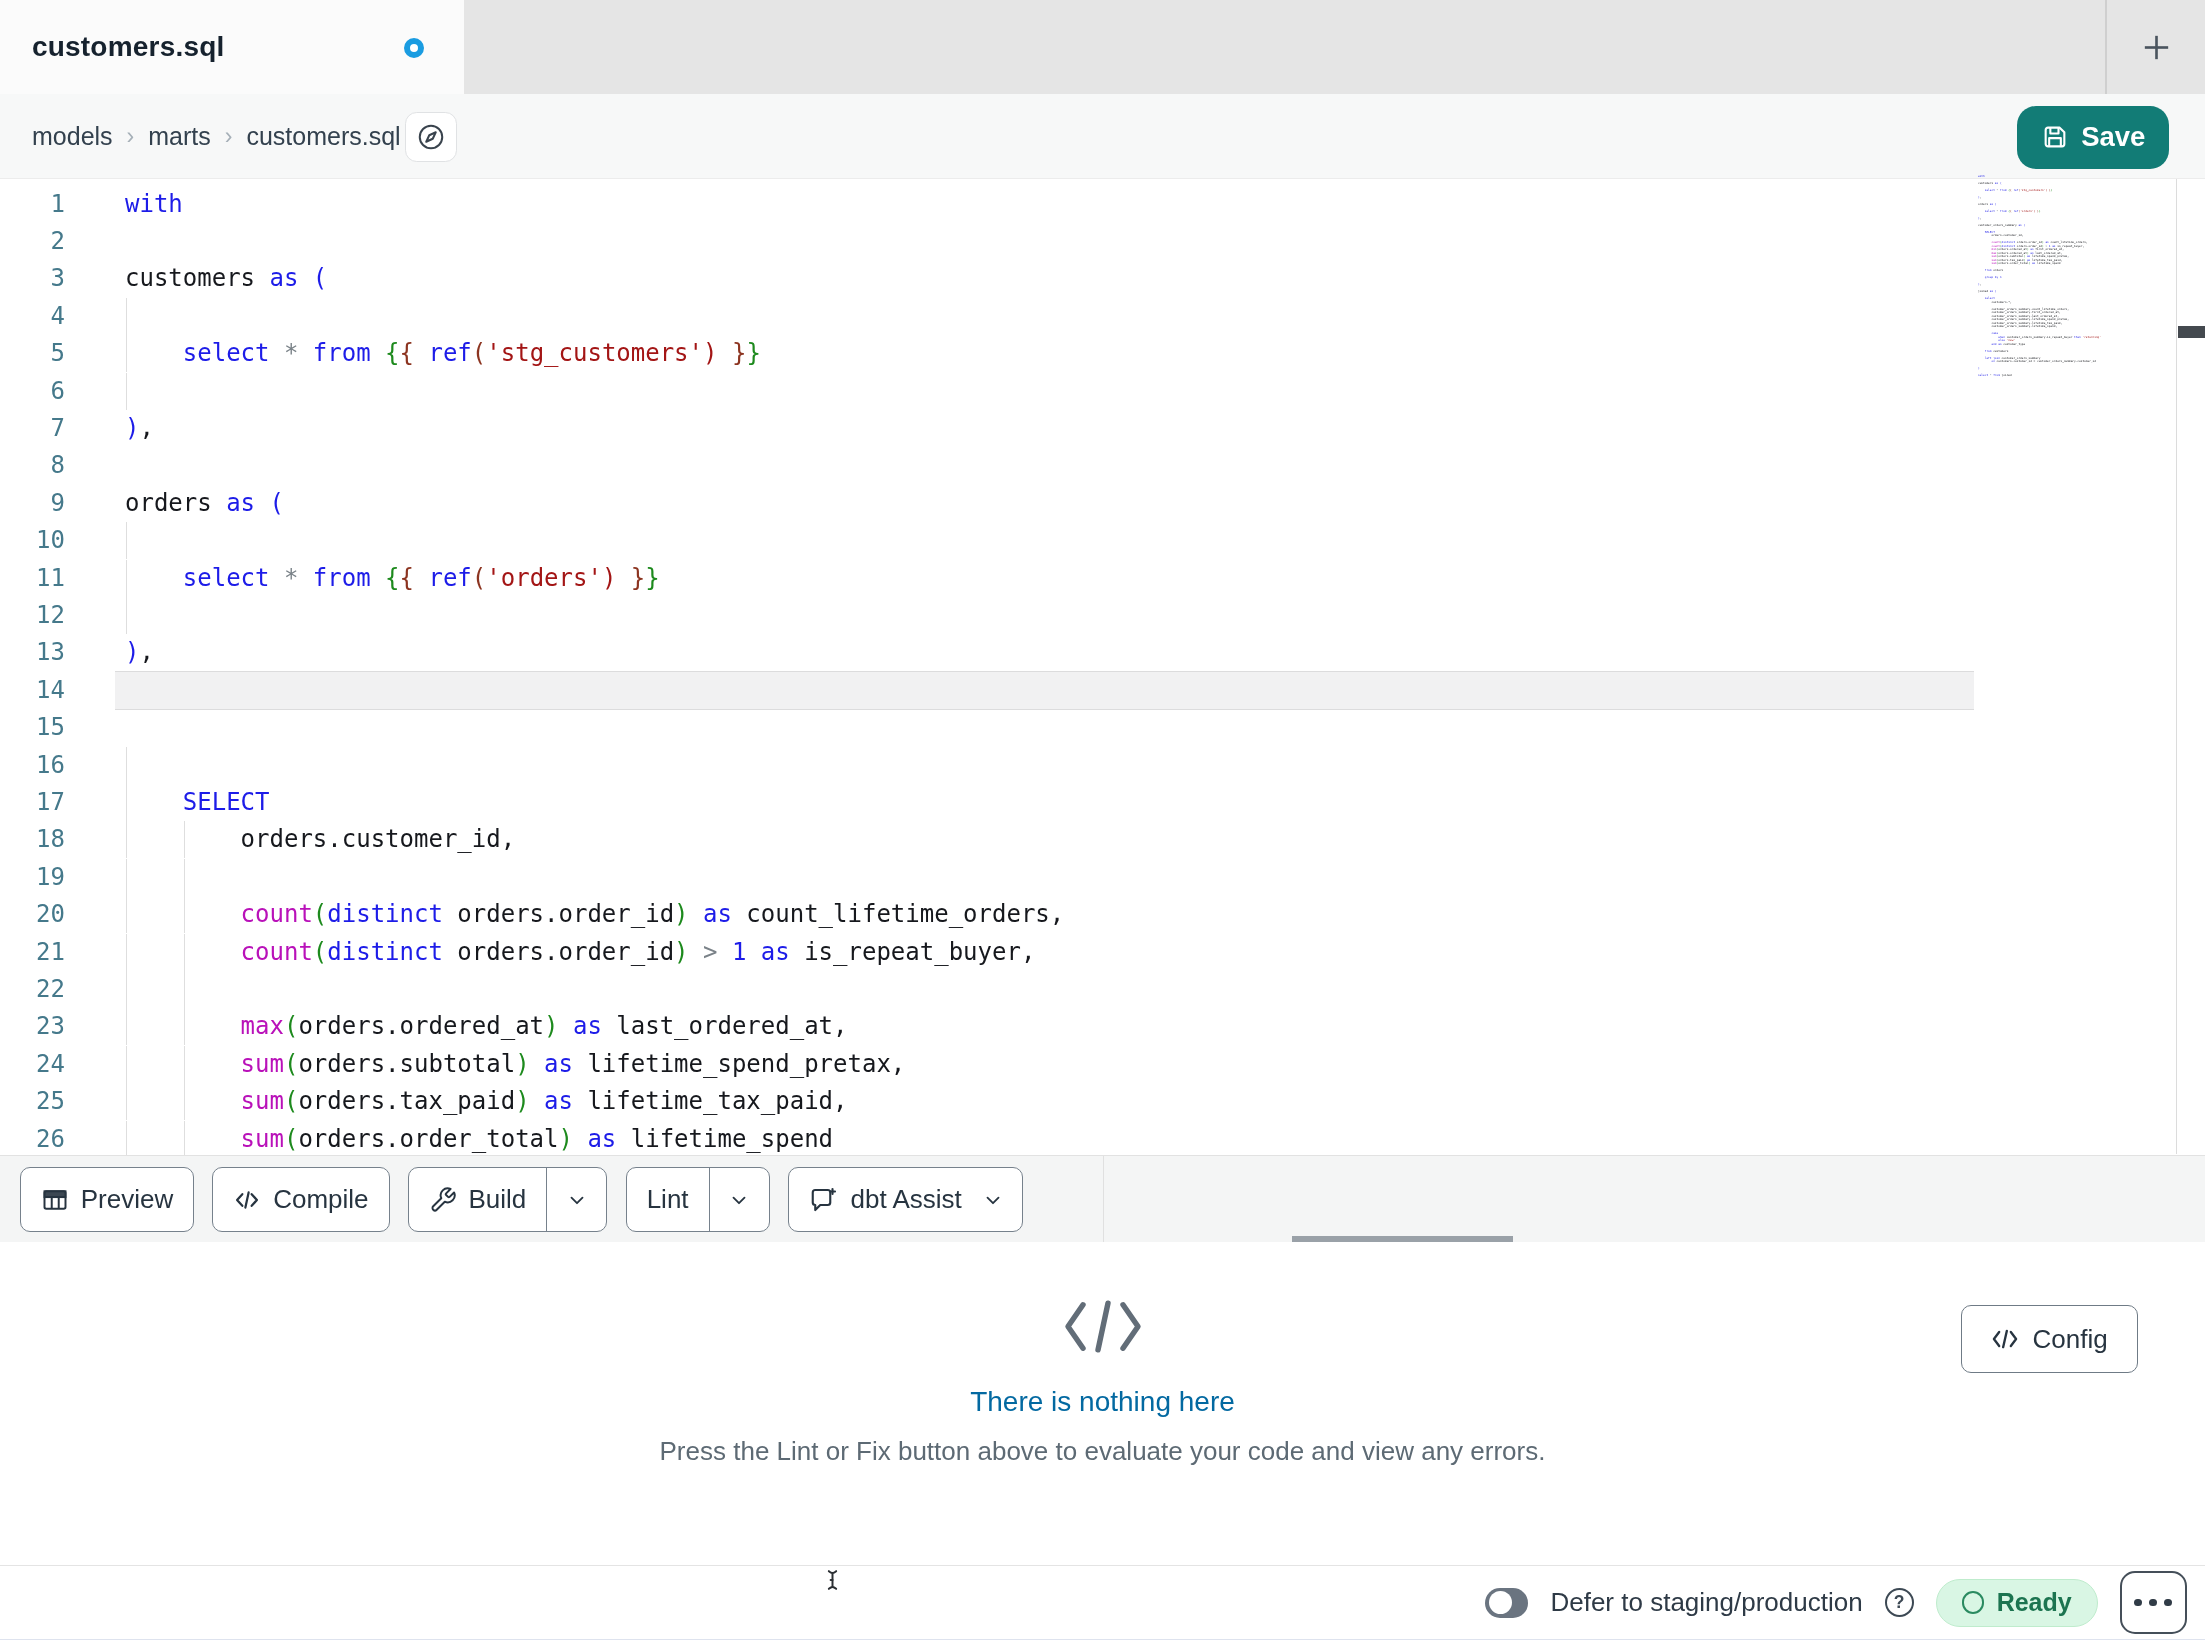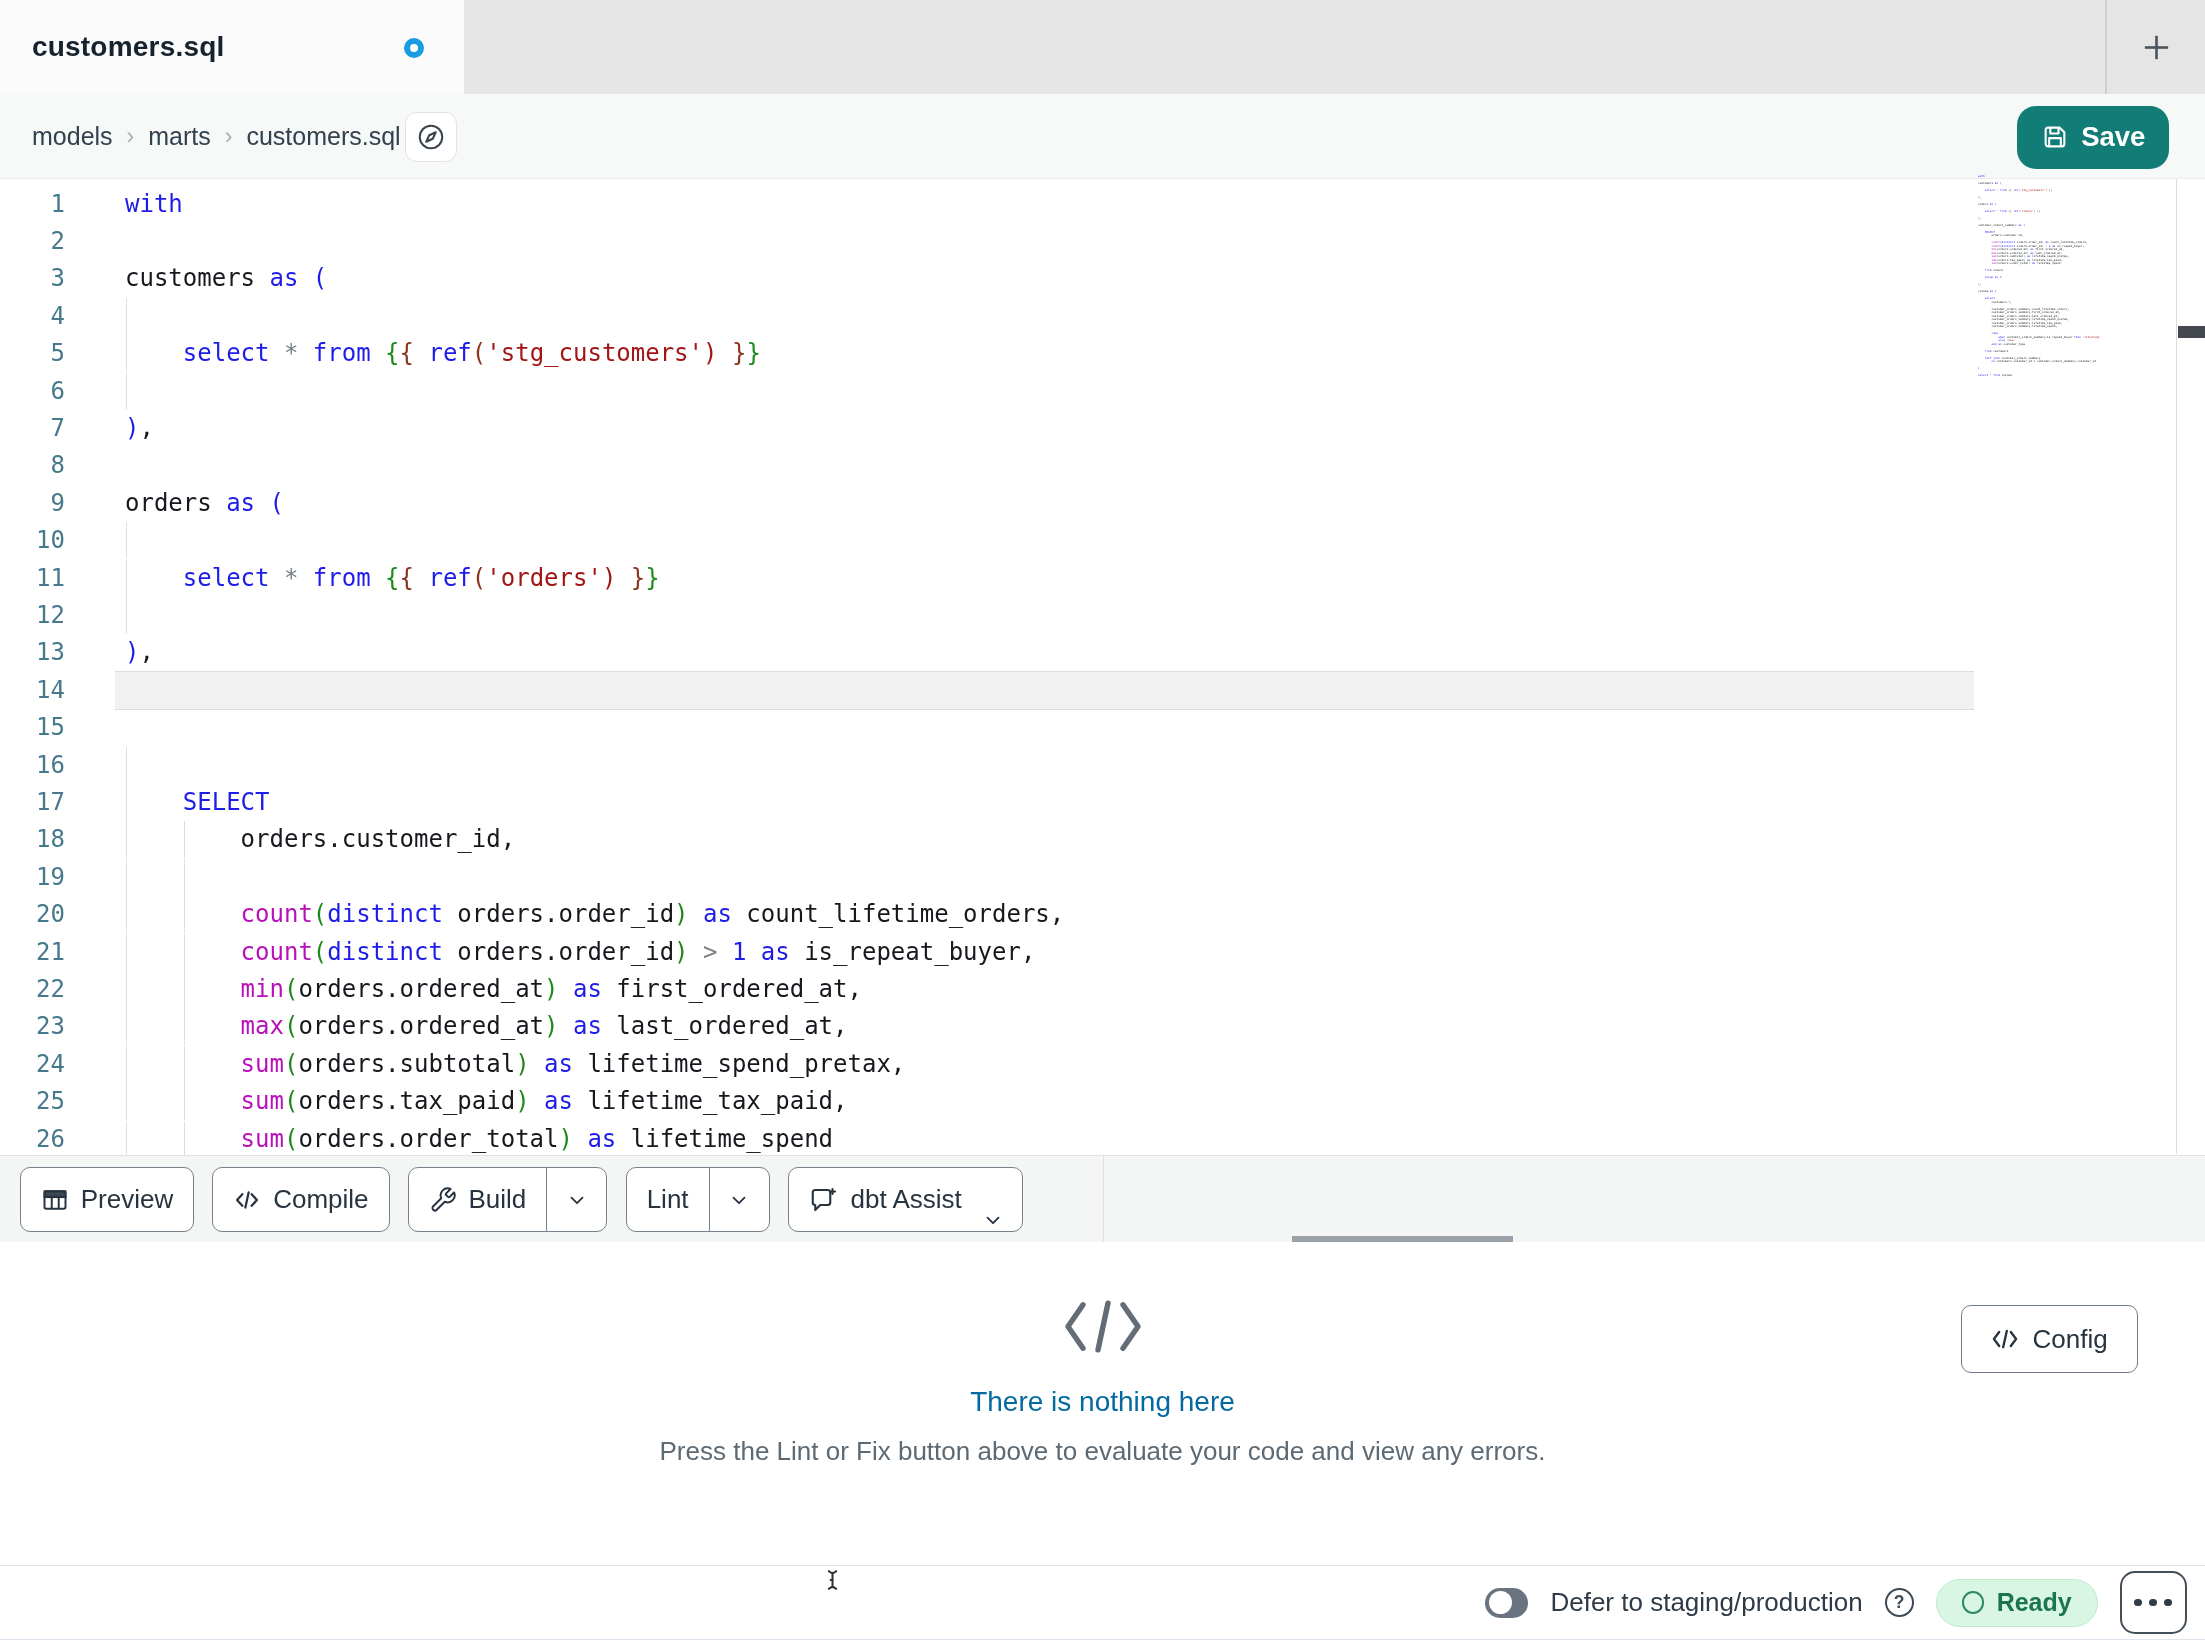--- a/index.html
+++ b/index.html
@@ -49,21 +49,21 @@
   .minimap { position:absolute; left:1978px; top:-4.2px; width:142px; overflow:hidden; cursor:pointer; }
   .mm-line { height:3.5px; font:2.8px/3.5px "DejaVu Sans Mono", monospace; white-space:pre; color:#222; }
   .editor-rdiv { position:absolute; left:2176px; top:0; width:0.8px; height:975px; background:#dcdcdc; }
   .scroll-thumb { position:absolute; left:2178px; top:147px; width:27.5px; height:11.7px; background:#44494f; }
 
   
   .toolbar { position:absolute; left:0; top:1155px; width:2205px; height:88px; background:#f4f5f5;
              border-top:0.8px solid #e2e2e2; border-bottom:0.8px solid #e9e9e9; }
   .btn-row { position:absolute; left:20px; top:11px; display:flex; gap:18.3px; align-items:center; }
   .tbtn { height:65px; border:1.7px solid #76818c; border-radius:10px; background:#fff; color:#273440;
-          display:flex; align-items:flex-end; font-size:26px; font-family:"Liberation Sans", sans-serif;
+          display:flex; align-items:center; font-size:26px; font-family:"Liberation Sans", sans-serif;
           cursor:pointer; padding:0; overflow:hidden; }
   .tbtn .seg { display:flex; align-items:center; gap:11.7px; padding:0 20px; height:100%; }
   .tbtn .chev-seg { display:flex; align-items:center; justify-content:center; width:60px; height:100%;
                     border-left:1.7px solid #76818c; }
   .tbtn .chev-in { display:flex; align-items:center; padding-right:18.3px; }
   .toolbar-mid-div { position:absolute; left:1103px; top:0; width:0.8px; height:87px; background:#e0e0e0; }
   .result-tabs { position:absolute; left:1103px; top:0; right:0; height:87px; display:flex;
                  align-items:center; padding-left:70px; gap:71px; }
   .rtab { background:none; border:none; font-size:26px; font-weight:500; color:#1c2733;
           font-family:"Liberation Sans", sans-serif; cursor:pointer; }
@@ -254,21 +254,20 @@
         <div class="cl-row" style="top: 755px;">
           <span class="guide" style="left: 126px;"></span>
           <span class="guide" style="left: 184px;"></span>
           <span class="lnum">21</span>
           <span class="lcode"><span class="tk-pl">        </span><span class="tk-fn">count</span><span class="tk-gr">(</span><span class="tk-kw">distinct</span><span class="tk-pl"> orders.order_id</span><span class="tk-gr">)</span><span class="tk-pl"> </span><span class="tk-op">&gt;</span><span class="tk-pl"> </span><span class="tk-num">1</span><span class="tk-pl"> </span><span class="tk-kw">as</span><span class="tk-pl"> is_repeat_buyer,</span></span>
         </div>
         <div class="cl-row" style="top: 792px;">
           <span class="guide" style="left: 126px;"></span>
           <span class="guide" style="left: 184px;"></span>
           <span class="lnum">22</span>
-          <span class="lcode"><span class="tk-pl">        </span><span class="tk-fn">min</span><span class="tk-gr">(</span><span class="tk-pl">orders.ordered_at</span><span class="tk-gr">)</span><span class="tk-pl"> </span><span class="tk-kw">as</span><span class="tk-pl"> first_ordered_at,</span></span>
         </div>
         <div class="cl-row" style="top: 829px;">
           <span class="guide" style="left: 126px;"></span>
           <span class="guide" style="left: 184px;"></span>
           <span class="lnum">23</span>
           <span class="lcode"><span class="tk-pl">        </span><span class="tk-fn">max</span><span class="tk-gr">(</span><span class="tk-pl">orders.ordered_at</span><span class="tk-gr">)</span><span class="tk-pl"> </span><span class="tk-kw">as</span><span class="tk-pl"> last_ordered_at,</span></span>
         </div>
         <div class="cl-row" style="top: 867px;">
           <span class="guide" style="left: 126px;"></span>
           <span class="guide" style="left: 184px;"></span>

